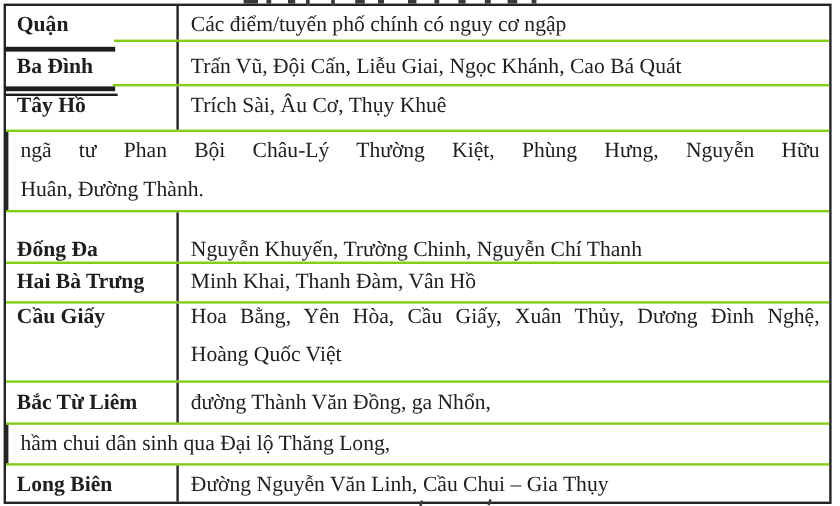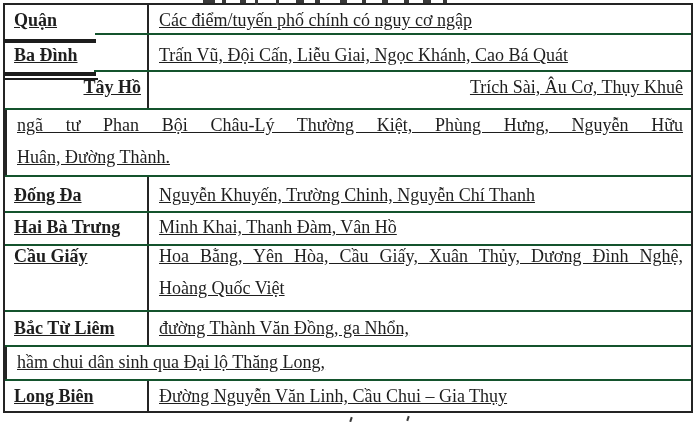--- a/index.html
+++ b/index.html
@@ -7,33 +7,33 @@
     position:relative;width:700px;height:422px;background:#ffffff;
     font-family:"Liberation Serif","DejaVu Serif",serif;color:#1e1e1e;
     overflow:hidden;
   }
   
   .doc-table{
     position:absolute;left:3px;top:3px;width:690px;box-sizing:border-box;
     border:2px solid #242424;background:#fff;
   }
   .tr{display:flex;box-sizing:border-box;}
-  .tr + .tr{border-top:2px solid #14532d;}
-  .td{box-sizing:border-box;font-size:18px;text-decoration:underline;}
+  .tr + .tr{border-top:2px solid #84cc16;}
+  .td{box-sizing:border-box;font-size:18px;}
   .td1{width:142px;padding:5px 6px 0 9px;font-weight:bold;flex:none;}
   .td2{flex:1;border-left:2px solid #242424;padding:5px 8px 0 10px;}
   .line{line-height:20px;}
   .line + .line{margin-top:12px;}
   .jfull{text-align:justify;text-align-last:justify;}
   
   .r-head{min-height:28px;}
   .r1{min-height:37px;} .r1 .td{padding-top:10px;}
-  .r2{min-height:38px;text-align:right;}
+  .r2{min-height:38px;}
   .r3{min-height:67px;}
-  .r4{min-height:36px;} .r4 .td{padding-top:8px;}
+  .r4{min-height:36px;} .r4 .td{padding-top:20px;}
   .r5{min-height:33px;} .r5 .td{padding-top:4px;}
   .r6{min-height:66px;} .r6 .td{padding-top:0;}
   .r7{min-height:35px;} .r7 .td{padding-top:6px;}
   .r8{min-height:34px;}
   .r9{min-height:32px;}
   
   .patch{position:absolute;background:#ffffff;z-index:3;}
   .patch-a{left:5px;top:32px;width:90px;height:8px;}
   .patch-b{left:5px;top:68px;width:89px;height:12px;}
   .gbar{position:absolute;background:#1d1d1d;z-index:4;}

